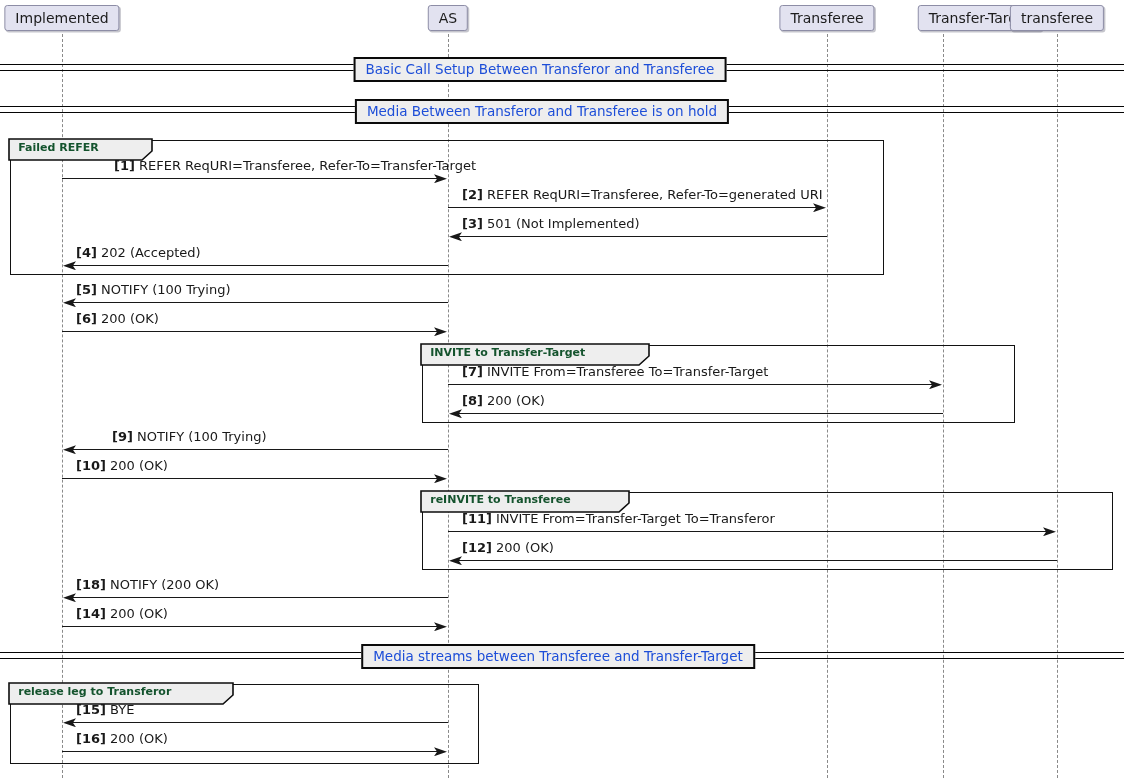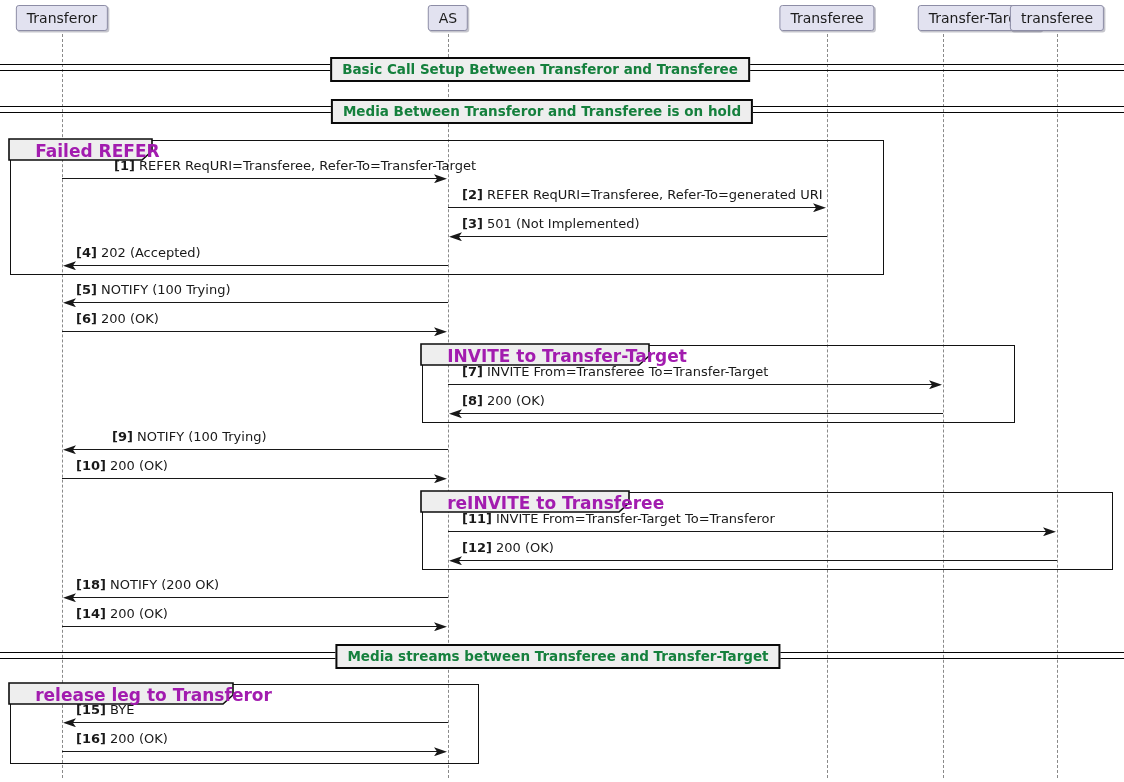--- a/index.html
+++ b/index.html
@@ -13,42 +13,42 @@
     position:absolute;transform:translateX(-50%);
     background:#E2E2F0;border:1px solid #8d8da6;border-radius:3px;
     box-shadow:1.5px 1.5px 0 rgba(90,90,110,.35);
     font-size:14px;padding:4px 10px;white-space:nowrap;color:#1c1c1c;z-index:6;
   }
   .divider-lines{position:absolute;left:0;width:1124px;height:5px;
     border-top:1.6px solid #050505;border-bottom:1.6px solid #050505;z-index:2;}
   .divider-box{
     position:absolute;transform:translateX(-50%);background:#EEEEEE;
     border:2px solid #0a0a0a;padding:2px 10px 3px 10px;white-space:nowrap;
-    font-weight:bold;font-size:13.5px;z-index:3;color:#15803d;
+    font-weight:normal;font-size:13.5px;z-index:3;color:#1d4ed8;
   }
   .frame{position:absolute;border:1.8px solid #121212;z-index:2;}
   .frame-label{position:absolute;left:-1.8px;top:-1.8px;height:21px;z-index:3;}
   .frame-label svg{position:absolute;left:0;top:0;overflow:visible;}
   .frame-label .lbl{
-    position:absolute;left:26px;top:2px;font-weight:bold;font-size:17px;
-    white-space:nowrap;color:#a21caf;
+    position:absolute;left:9px;top:2px;font-weight:bold;font-size:11px;
+    white-space:nowrap;color:#14532d;
   }
   .msg-text{position:absolute;font-size:13px;white-space:nowrap;z-index:4;color:#191919;}
   .msg-text b{font-weight:bold;margin-right:4px;}
   .msg-line{position:absolute;height:1.4px;background:#181818;z-index:4;}
   .arrow{position:absolute;width:13px;height:9px;background:#181818;z-index:5;}
   .arrow.right{clip-path:polygon(0 0,100% 50%,0 100%,24% 50%);}
   .arrow.left{clip-path:polygon(100% 0,0 50%,100% 100%,76% 50%);}
 </style>
 </head>
 <body>
 
 <div id="canvas">
     <div class="lifeline" style="left: 61.5px; top: 34px; height: 744px;"></div>
-    <div class="participant" style="left: 62px; top: 5px;">Transferor</div>
+    <div class="participant" style="left: 62px; top: 5px;">Implemented</div>
     <div class="lifeline" style="left: 447.5px; top: 34px; height: 744px;"></div>
     <div class="participant" style="left: 448px; top: 5px;">AS</div>
     <div class="lifeline" style="left: 826.5px; top: 34px; height: 744px;"></div>
     <div class="participant" style="left: 827px; top: 5px;">Transferee</div>
     <div class="lifeline" style="left: 942.5px; top: 34px; height: 744px;"></div>
     <div class="participant" style="left: 980px; top: 5px;">Transfer-Target</div>
     <div class="lifeline" style="left: 1056.5px; top: 34px; height: 744px;"></div>
     <div class="participant" style="left: 1057px; top: 5px;">transferee</div>
     <div class="divider-lines" style="top: 64px;"></div>
     <div class="divider-box" style="left: 540px; top: 57px;">Basic Call Setup Between Transferor and Transferee</div>

